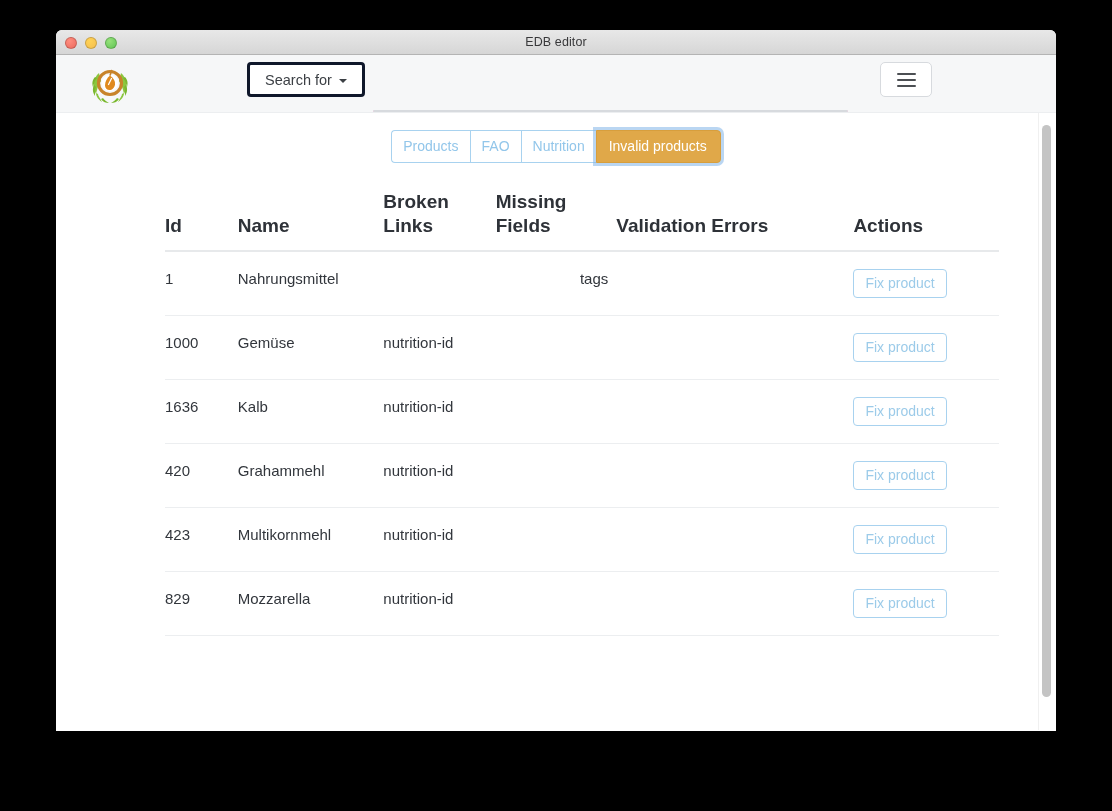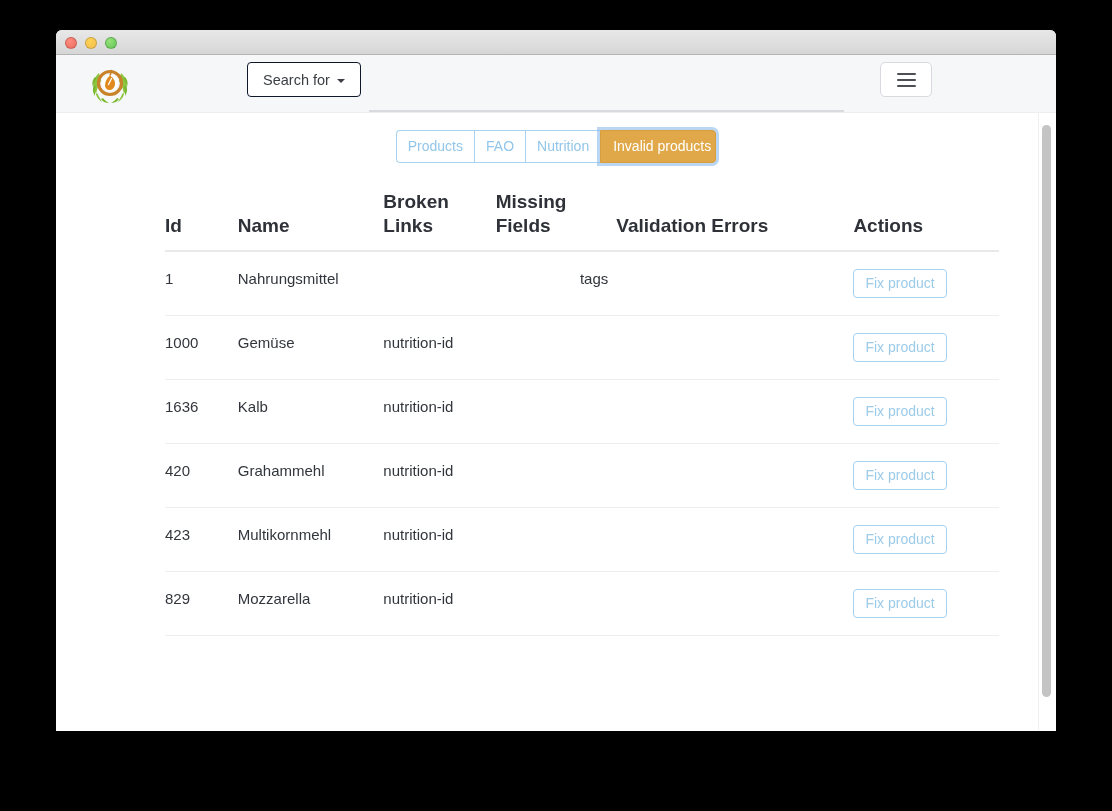--- a/index.html
+++ b/index.html
@@ -80,21 +80,21 @@
   #search-group {
     position: absolute;
     left: 191px;
     top: 7px;
     display: flex;
     align-items: stretch;
     height: 35px;
   }
   #search-for-button {
     background: #ffffff;
-    border: 1px solid #0f172a;
+    border: 3px solid #0f172a;
     border-radius: 4px;
     padding: 0 15px;
     display: flex;
     align-items: center;
     gap: 7px;
     font-size: 14.5px;
     color: #3b3f44;
     cursor: pointer;
     white-space: nowrap;
   }
@@ -170,21 +170,21 @@
   .tab.active {
     background: #e0a849;
     border-color: #d79e3d;
     color: #ffffff;
     border-right: 1px solid #d79e3d;
     border-radius: 0 4px 4px 0;
     box-shadow: 0 0 0 3px rgba(130,180,232,.55);
     position: relative;
     z-index: 2;
     padding-left: 12px;
-    padding-right: 4px;
+    padding-right: 13px;
   }
 
   
   #table-wrap {
     margin: 27px 57px 0 109px;
   }
   table#invalid-products-table {
     width: 100%;
     border-collapse: collapse;
     table-layout: fixed;
@@ -252,20 +252,21 @@
 <body>
 
 <div id="app-window">
 
   <div id="titlebar">
     <div id="traffic-lights">
       <span class="tl close"></span>
       <span class="tl minimize"></span>
       <span class="tl maximize"></span>
     </div>
+    <div id="window-title">EDB editor</div>
   </div>
 
   <div id="app-header">
 
     <span id="brand-logo">
       <svg viewBox="0 0 46 46" width="46" height="46">
 
         <g fill="#8cc63f">
           <path d="M12,12 C6,17 5,26 9,33 C10,29 11,24 14,20 Z"></path>
           <path d="M8,16 C5,19 5,23 6,26 C7,22 8,19 10,17 Z" fill="#7ab82f"></path>

